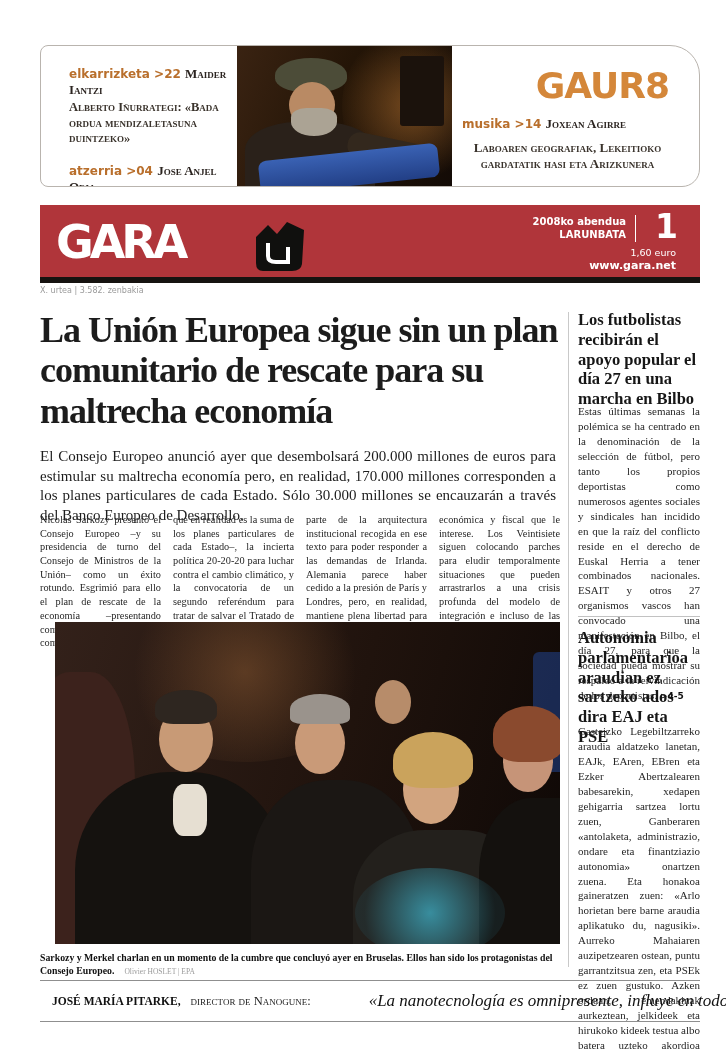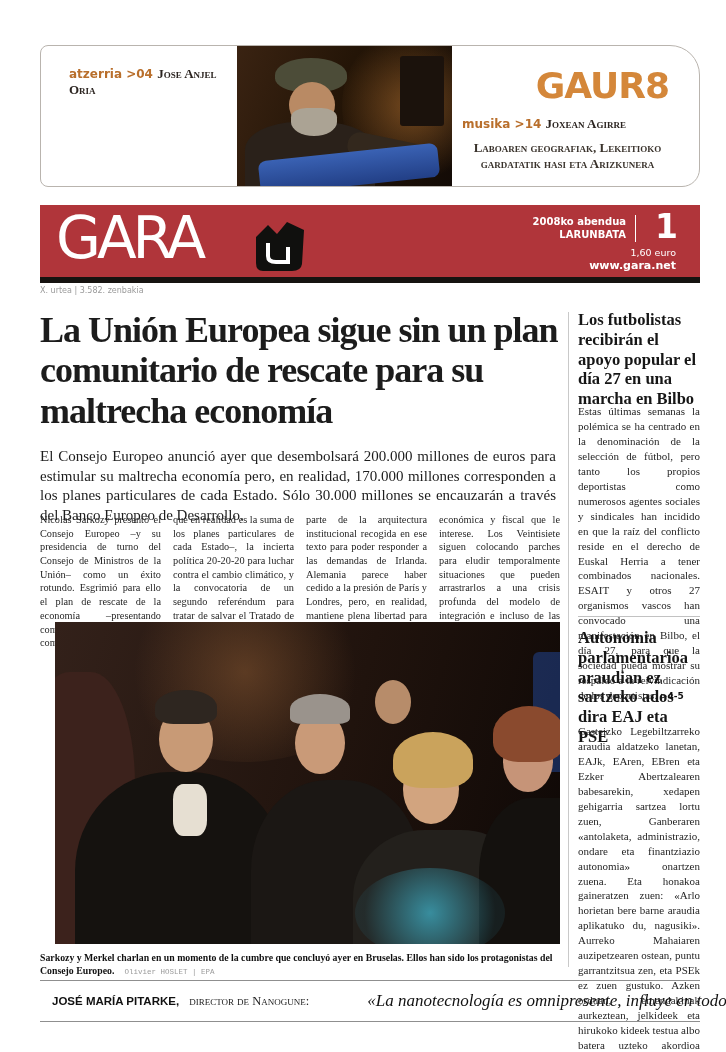--- a/index.html
+++ b/index.html
@@ -24,22 +24,22 @@
   .tp-body{position:absolute;left:8px;top:76px;width:130px;height:70px;border-radius:40% 40% 0 0;background:#2a211a;}
   .tp-arm{position:absolute;left:110px;top:92px;width:80px;height:26px;border-radius:12px;background:#33281d;transform:rotate(12deg);}
   .tp-blue{position:absolute;left:22px;top:106px;width:180px;height:34px;border-radius:8px;background:linear-gradient(#3a62b4,#223f86);transform:rotate(-6deg);}
   .tp-frame{position:absolute;right:8px;top:10px;width:44px;height:70px;background:#1b120c;border-radius:3px;}
   .topbox-right{flex:1;padding:14px 26px 8px 10px;box-sizing:border-box;text-align:right;}
   .gaur8{font-family:"DejaVu Sans",sans-serif;font-weight:bold;font-size:36px;letter-spacing:-1px;color:#d4873a;line-height:1;margin:8px 4px 12px 0;}
   .topbox-right .kicker-line{text-align:left;margin-bottom:8px;}
   .topbox-right .promo-quote{text-align:center;font-size:13px;}
   
   .masthead{position:absolute;left:40px;top:205px;width:660px;height:72px;background:#b0353a;border-bottom:6px solid #161310;}
-  .gara-logo{position:absolute;left:16px;top:2px;font-family:"DejaVu Sans",sans-serif;font-weight:normal;
-             font-size:58px;letter-spacing:-4px;color:#ffffff;line-height:1.1;}
+  .gara-logo{position:absolute;left:16px;top:12px;font-family:"DejaVu Sans",sans-serif;font-weight:bold;
+             font-size:46px;letter-spacing:-4px;color:#ffffff;line-height:1.1;}
   .gara-mark{position:absolute;left:212px;top:14px;width:56px;height:52px;}
   .mh-date{position:absolute;right:74px;top:10px;text-align:right;color:#fff;
            font-family:"DejaVu Sans",sans-serif;font-size:10px;font-weight:bold;line-height:1.3;}
   .mh-sep{position:absolute;right:64px;top:10px;width:1px;height:27px;background:#fff;}
   .mh-day{position:absolute;right:22px;top:2px;color:#fff;font-family:"DejaVu Sans",sans-serif;font-weight:bold;font-size:33px;}
   .mh-price{position:absolute;right:24px;top:42px;color:#fff;font-family:"DejaVu Sans",sans-serif;font-size:9.5px;}
   .mh-site{position:absolute;right:24px;top:54px;color:#fff;font-family:"DejaVu Sans",sans-serif;font-size:11px;font-weight:bold;}
   .issue-line{position:absolute;left:40px;top:286px;width:660px;text-align:left;
               font-family:"DejaVu Sans",sans-serif;font-size:8px;color:#9a9a9a;}
   
@@ -70,46 +70,54 @@
   .mp-merkel-jacket{left:298px;top:208px;width:180px;height:170px;background:#23201c;border-radius:40% 40% 0 0;}
   .mp-merkel-face{left:348px;top:132px;width:56px;height:70px;background:#d2a47f;}
   .mp-merkel-hair{left:338px;top:110px;width:80px;height:56px;background:#caa35c;border-radius:50% 50% 35% 35%;}
   .mp-rwoman-suit{left:424px;top:176px;width:130px;height:190px;background:#14110e;border-radius:40% 40% 0 0;}
   .mp-rwoman-face{left:448px;top:108px;width:50px;height:62px;background:#c69478;}
   .mp-rwoman-hair{left:438px;top:84px;width:72px;height:56px;background:#8a4a2e;border-radius:50% 50% 35% 35%;}
   .mp-screen{left:300px;top:246px;width:150px;height:90px;background:radial-gradient(circle,rgba(60,160,180,.85),rgba(40,110,130,.15) 75%);}
   .mp-flag{left:478px;top:30px;width:34px;height:120px;background:#1e3a7a;opacity:.65;border-radius:6px;}
   .caption{position:absolute;left:0;top:642px;width:520px;font-size:9.8px;line-height:1.3;color:#111;}
   .caption b{font-weight:bold;}
-  .credit{font-size:7.5px;color:#9a9a9a;margin-left:10px;font-family:Liberation Mono, monospace;}
+  .credit{font-size:7.5px;color:#9a9a9a;margin-left:10px;font-family:Liberation Serif, serif;}
   
   .sidebar{position:absolute;left:538px;top:0;width:122px;height:662px;}
   .sb-title{position:absolute;left:0;width:122px;font-size:16.5px;font-weight:bold;line-height:1.2;color:#161616;margin:0;}
   .sb-title1{top:0;}
   .sb-body{position:absolute;left:0;width:122px;font-size:11px;line-height:1.36;text-align:justify;color:#262626;hyphens:auto;margin:0;}
   .sb-body1{top:94px;}
   .sb-div{position:absolute;left:0;top:306px;width:122px;height:1px;background:#c2c2c2;}
   .sb-title2{top:318px;}
   .sb-body2{top:414px;}
   
   .bottom-strip{position:absolute;left:40px;top:980px;width:660px;height:42px;
                 border-top:1px solid #8f8f8f;border-bottom:1px solid #8f8f8f;
                 display:flex;align-items:center;gap:10px;box-sizing:border-box;padding:0 2px;}
-  .bs-name{font-family:Liberation Sans, sans-serif;font-weight:bold;font-size:11.5px;text-transform:uppercase;color:#111;white-space:nowrap;}
+  .bs-name{font-family:Liberation Serif, serif;font-weight:bold;font-size:11.5px;text-transform:uppercase;color:#111;white-space:nowrap;}
   .bs-role{font-variant:small-caps;font-size:12.5px;color:#222;white-space:nowrap;}
   .bs-quote{font-style:italic;font-size:17px;color:#111;white-space:nowrap;margin-left:48px;}
   .bs-pref{font-family:"DejaVu Sans",sans-serif;font-weight:bold;font-size:9px;color:#111;}
 </style>
 </head>
 <body>
 
 <div class="page">
 
   <div class="topbox">
     <div class="topbox-left">
+      <div class="promo">
+        <div class="kicker-line">
+          <span class="kicker-word">elkarrizketa</span>
+          <span class="kicker-page">&gt;22</span>
+          <span class="author">Maider Iantzi</span>
+        </div>
+        <div class="promo-quote" lang="eu">Alberto Iñurrategi: «Bada ordua mendizaletasuna duintzeko»</div>
+      </div>
       <div class="promo">
         <div class="kicker-line">
           <span class="kicker-word">atzerria</span>
           <span class="kicker-page">&gt;04</span>
           <span class="author">Jose Anjel Oria</span>
         </div>
 
       </div>
     </div>
 

